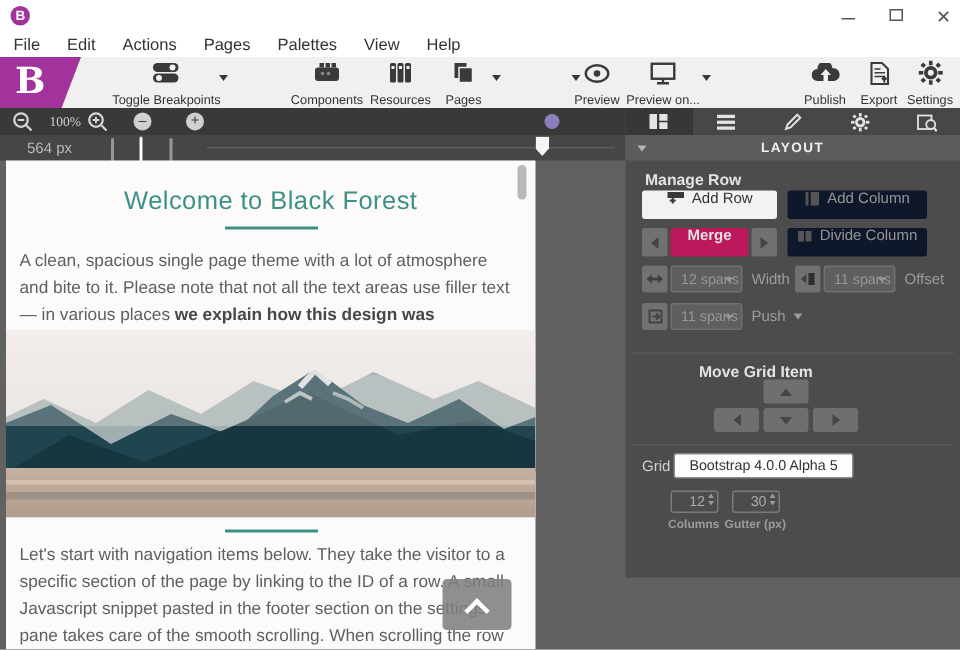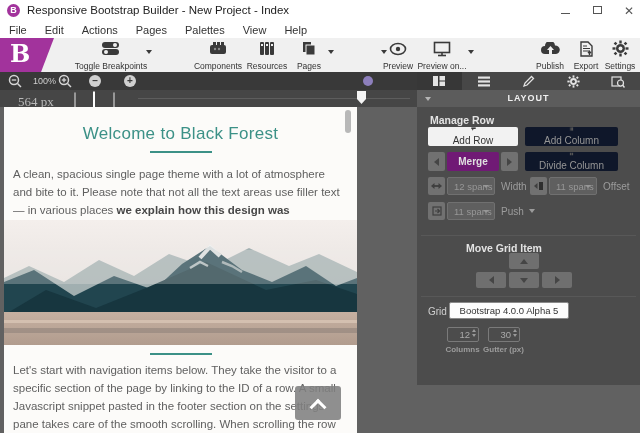--- a/index.html
+++ b/index.html
@@ -26,50 +26,50 @@
   .toolbar { position:absolute; left:0; top:38px; width:640px; height:34px; background:#f0f0f0; }
   .logo { position:absolute; left:0; top:0; width:54px; height:34px; background:#a2339c;
     clip-path:polygon(0 0,100% 0,76% 100%,0 100%); color:#fff; font-family:"DejaVu Serif", serif;
     font-weight:bold; font-size:24px; text-align:left; line-height:32px; padding-left:10px; }
   .tbtn { position:absolute; top:2px; height:31px; display:flex; flex-direction:column; align-items:center; justify-content:space-between; }
   .tbtn .icon { height:17px; display:flex; align-items:center; color:#3a3a3a; }
   .tbtn .lbl { font-size:8.5px; color:#333; white-space:nowrap; }
   .caret { position:absolute; width:0; height:0; border-left:3.5px solid transparent; border-right:3.5px solid transparent; border-top:4px solid #3a3a3a; }
 
   
-  .zoombar { position:absolute; left:0; top:72px; width:417px; height:18px; background:#393939; color:#cfcfcf; }
+  .zoombar { position:absolute; left:0; top:72px; width:417px; height:18px; background:#393939; color:#cfcfcf;font-family:Liberation Serif, serif; }
   .zoombar .ztext { position:absolute; left:33px; top:4px; font-size:9px; color:#cfcfcf; }
   .zicon { position:absolute; top:2px; color:#d5d5d5; }
   .circle-btn { position:absolute; top:3px; width:12px; height:12px; border-radius:50%; background:#d0d0d0; color:#393939; font-size:10px; line-height:11px; text-align:center; font-weight:bold; }
   .slider-dot { position:absolute; left:363px; top:76px; width:10px; height:10px; border-radius:50%; background:#8d7fbc; }
 
   .rulerbar { position:absolute; left:0; top:90px; width:417px; height:17px; background:#464646; }
-  .ruler-label { position:absolute; left:18px; top:4px; font-size:13px; color:#b9b9b9;font-family:Liberation Serif, serif; }
+  .ruler-label { position:absolute; left:18px; top:4px; font-size:10px; color:#b9b9b9; }
   .ruler-line { position:absolute; left:138px; top:8px; width:272px; height:1px; background:#5d5d5d; }
   .bp-marker { position:absolute; left:357px; top:91px; width:9px; height:13px; background:#f5f5f5;
     clip-path:polygon(0 0,100% 0,100% 62%,50% 100%,0 62%); }
   .dev { position:absolute; top:3px; color:#979797; }
   .dev.active { color:#ffffff; }
   .phone-s { width:7px; height:11px; border:1px solid currentColor; border-radius:1px; }
   .phone-m { width:9px; height:12px; border:1.5px solid currentColor; border-radius:2px; background:#2c2c2c; }
   .monitor-s { width:13px; height:9px; border:1.5px solid currentColor; border-radius:1px; margin-top:1px; }
 
   
   .tabbar { position:absolute; left:417px; top:72px; width:223px; height:18px; background:#474747; display:flex; }
   .ptab { flex:1; display:flex; align-items:center; justify-content:center; color:#e3e3e3; }
   .ptab.active { background:#373737; }
   .layout-header { position:absolute; left:417px; top:90px; width:223px; height:17px; background:#5c5c5c; }
   .layout-header .hcaret { position:absolute; left:8px; top:7px; width:0; height:0; border-left:3.5px solid transparent; border-right:3.5px solid transparent; border-top:4px solid #b5b5b5; }
   .layout-header .htext { display:block; text-align:center; font-size:9px; font-weight:bold; letter-spacing:1px; color:#f0f0f0; line-height:17px; }
   .panel { position:absolute; left:417px; top:107px; width:223px; height:278px; background:#4c4c4c; }
   .sec-title { position:absolute; font-size:10.5px; font-weight:bold; color:#e3e3e3; }
-  .pbtn { position:absolute; height:19px; border-radius:2px; font-size:10px; display:flex; align-items:center; justify-content:center; gap:4px;flex-direction:column; }
+  .pbtn { position:absolute; height:19px; border-radius:2px; font-size:10px; display:flex; align-items:flex-start; justify-content:center; gap:4px; }
   .pbtn.light { background:#f2f2f2; color:#333; }
   .pbtn.disabled { background:#0f172a; color:#959595; }
-  .pbtn.dark { background:#701a75; color:#e0e0e0; font-weight:bold; }
+  .pbtn.dark { background:#be185d; color:#e0e0e0; font-weight:bold; }
   .mini-box { position:absolute; width:17px; height:19px; background:#717171; border-radius:2px; display:flex; align-items:center; justify-content:center; color:#3f3f3f; }
   .pselect { position:absolute; height:18px; background:#5f5f5f; border:1px solid #707070; border-radius:2px; color:#979797; font-size:9.5px; display:flex; align-items:center; padding-left:6px; }
   .pselect .scaret { position:absolute; right:5px; top:7px; width:0; height:0; border-left:3px solid transparent; border-right:3px solid transparent; border-top:3.5px solid #979797; }
   .plabel { position:absolute; font-size:10px; color:#9c9c9c; }
   .pdivider { position:absolute; left:4px; width:215px; height:1px; background:#585858; }
   .move-btn { position:absolute; width:30px; height:16px; background:#6f6f6f; border-radius:2px; display:flex; align-items:center; justify-content:center; }
   .tri-up { width:0; height:0; border-left:4px solid transparent; border-right:4px solid transparent; border-bottom:5px solid #454545; }
   .tri-down { width:0; height:0; border-left:4px solid transparent; border-right:4px solid transparent; border-top:5px solid #454545; }
   .tri-left { width:0; height:0; border-top:4px solid transparent; border-bottom:4px solid transparent; border-right:5px solid #454545; }
   .tri-right { width:0; height:0; border-top:4px solid transparent; border-bottom:4px solid transparent; border-left:5px solid #454545; }
@@ -96,21 +96,20 @@
   .chev-up { width:12px; height:12px; border-left:3px solid #fff; border-top:3px solid #fff; transform:rotate(45deg) translate(3px,3px); }
   .page-scroll { position:absolute; left:341px; top:3px; width:6px; height:23px; background:#b8b8b8; border-radius:3px; }
 </style>
 </head>
 <body>
 
 <div class="app">
 
   <div class="titlebar">
     <div class="app-icon">B</div>
-    <div class="title-text">Responsive Bootstrap Builder - New Project - Index</div>
     <div class="winbtn min"><span class="glyph-min"></span></div>
     <div class="winbtn max"><span class="glyph-max"></span></div>
     <div class="winbtn close"><span class="glyph-close">✕</span></div>
   </div>
 
   <div class="menubar">
     <span class="menu-item">File</span>
     <span class="menu-item">Edit</span>
     <span class="menu-item">Actions</span>
     <span class="menu-item">Pages</span>

